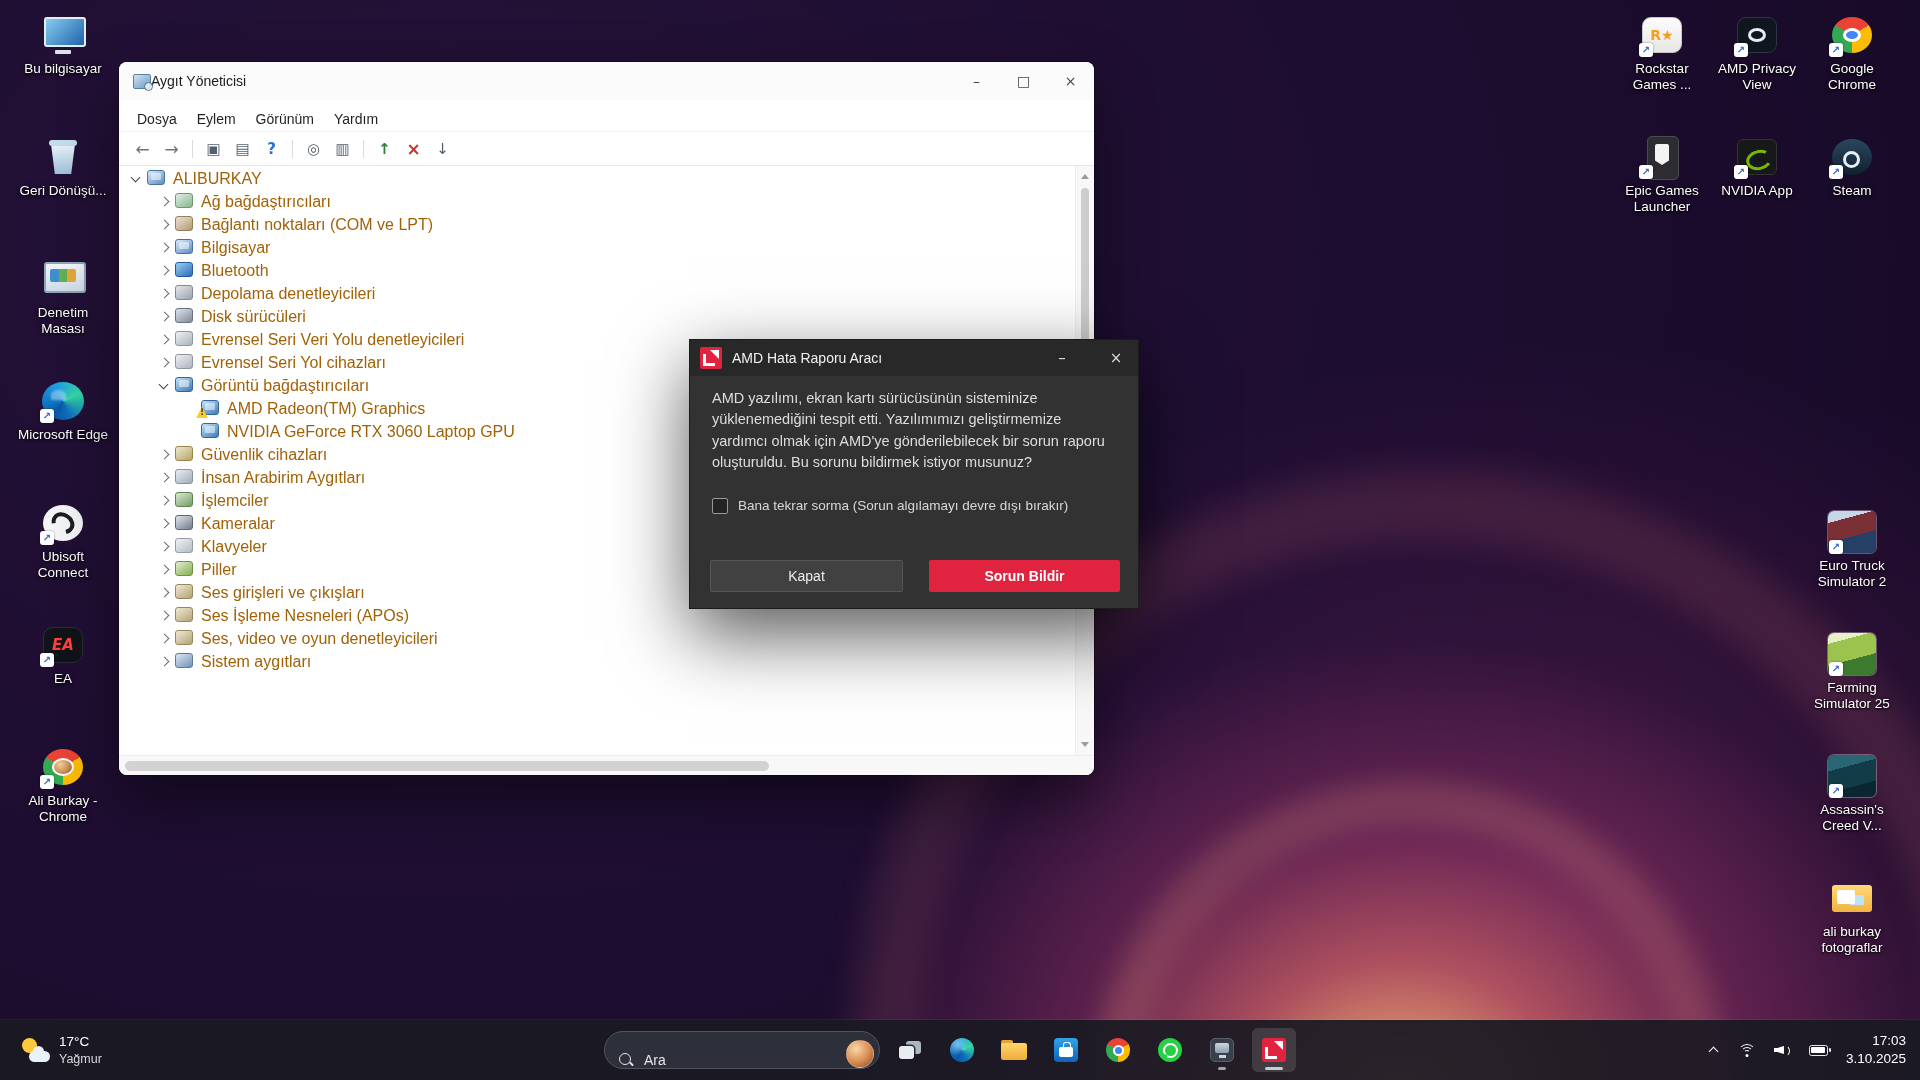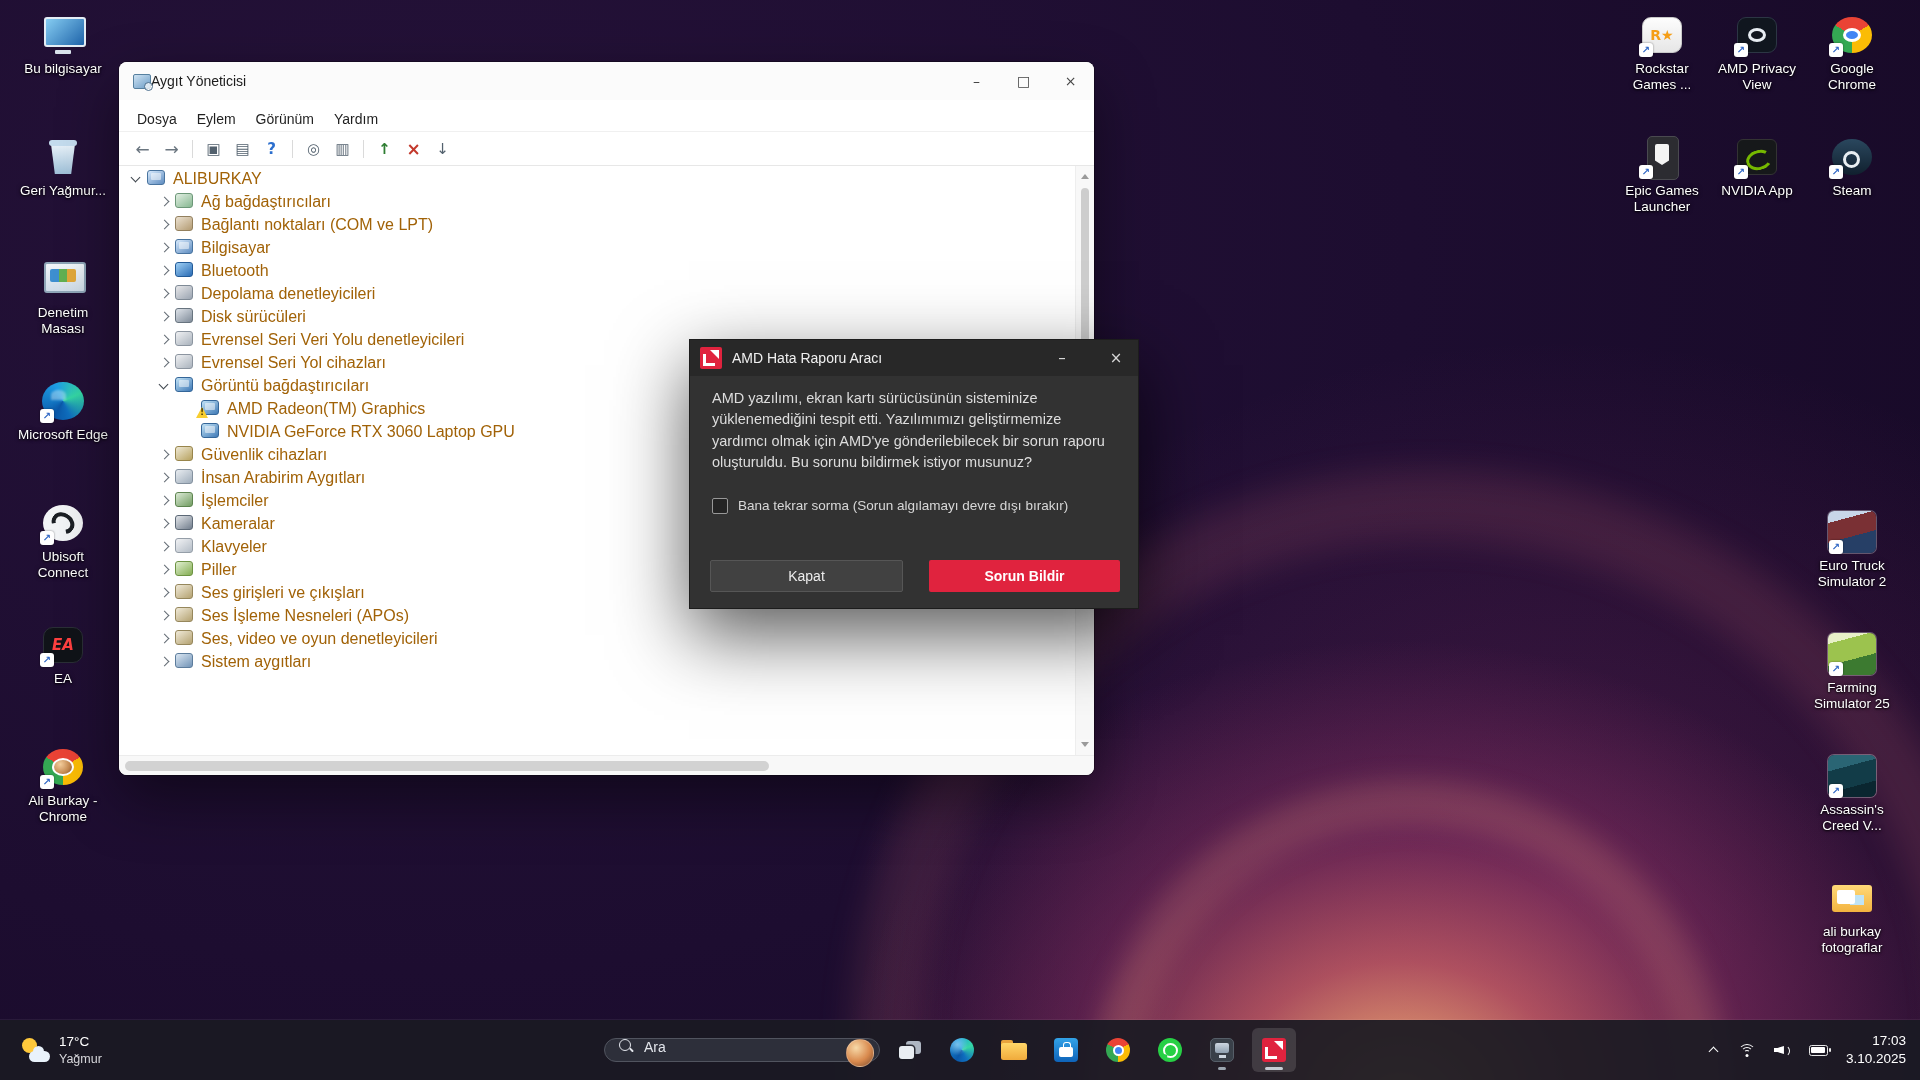--- a/index.html
+++ b/index.html
@@ -140,21 +140,21 @@
 .wicon .cloud::before{content:"";position:absolute;left:4px;top:-5px;width:11px;height:11px;border-radius:50%;background:#e9f2fb}
 .wtext{display:flex;flex-direction:column;color:#fff;font-size:13.5px;line-height:1.28}
 .wcond{color:#d6d6da;font-size:12.5px}
 .tb-center{position:absolute;left:552px;top:0;bottom:0;display:flex;align-items:center;gap:8px}
 .tbapp{width:44px;height:44px;border-radius:6px;position:relative;display:grid;place-items:center;background:transparent;border:none}
 .tbapp.active{background:rgba(255,255,255,.13)}
 .ind{position:absolute;bottom:2px;left:50%;transform:translateX(-50%);height:3px;border-radius:2px;background:#9aa4ae;width:8px}
 .tbapp.active .ind{width:18px;background:#c6cdd4}
 .winlogo{display:grid;grid-template-columns:10px 10px;grid-template-rows:10px 10px;gap:2px}
 .winlogo i{background:#58b7f3;border-radius:1px}
-.search{width:276px;height:24px;border-radius:19px;background:#2d2f3a;border:1px solid #51545f;display:flex;align-items:flex-start;gap:10px;padding:0 5px 0 14px}
+.search{width:276px;height:38px;border-radius:19px;background:#2d2f3a;border:1px solid #51545f;display:flex;align-items:flex-end;gap:10px;padding:0 5px 0 14px}
 .mag{width:15px;height:15px;position:relative;flex:0 0 auto}
 .mag::before{content:"";position:absolute;left:0;top:0;width:10px;height:10px;border:1.8px solid #e3e6ec;border-radius:50%}
 .mag::after{content:"";position:absolute;left:10px;top:10px;width:5px;height:1.8px;background:#e3e6ec;transform:rotate(45deg);border-radius:1px}
 .stext{color:#e3e6ec;font-size:14px;flex:1;text-align:left}
 .savatar{width:28px;height:28px;border-radius:50%;background:radial-gradient(circle at 35% 30%,#f7d9a8,#d98a4e 55%,#7a4a2c);border:1px solid rgba(255,255,255,.25)}
 .vis{display:block}
 .tv{width:22px;height:18px;position:relative}
 .tv::before{content:"";position:absolute;right:0;top:0;width: 15px;height:13px;border-radius:3px;background:#aeb6c2}
 .tv::after{content:"";position:absolute;left:0;bottom:0;width:15px;height:13px;border-radius:3px;background:#e9edf2;box-shadow:0 0 0 1.5px rgba(26,26,34,.9)}
 .edgew{width:24px;height:24px;border-radius:50%;background:radial-gradient(circle at 30% 28%,rgba(255,255,255,.4),transparent 45%),conic-gradient(from 210deg,#0a57a8,#1e9de4 35%,#35d7a4 60%,#0f6fbf 85%,#0a57a8)}
@@ -196,21 +196,21 @@
   <div class="ring"></div>
   <div class="ring2"></div>
 
   <div class="desk-left">
       <div class="dicon">
         <div class="dimg ic-pc"></div>
         <div class="dlabel">Bu bilgisayar</div>
       </div>
       <div class="dicon">
         <div class="dimg ic-bin"></div>
-        <div class="dlabel">Geri Yağmur...</div>
+        <div class="dlabel">Geri Dönüşü...</div>
       </div>
       <div class="dicon">
         <div class="dimg ic-cpl"></div>
         <div class="dlabel">Denetim Masası</div>
       </div>
       <div class="dicon">
         <div class="dimg ic-edge">
           <span class="sc">↗</span>
         </div>
         <div class="dlabel">Microsoft Edge</div>

